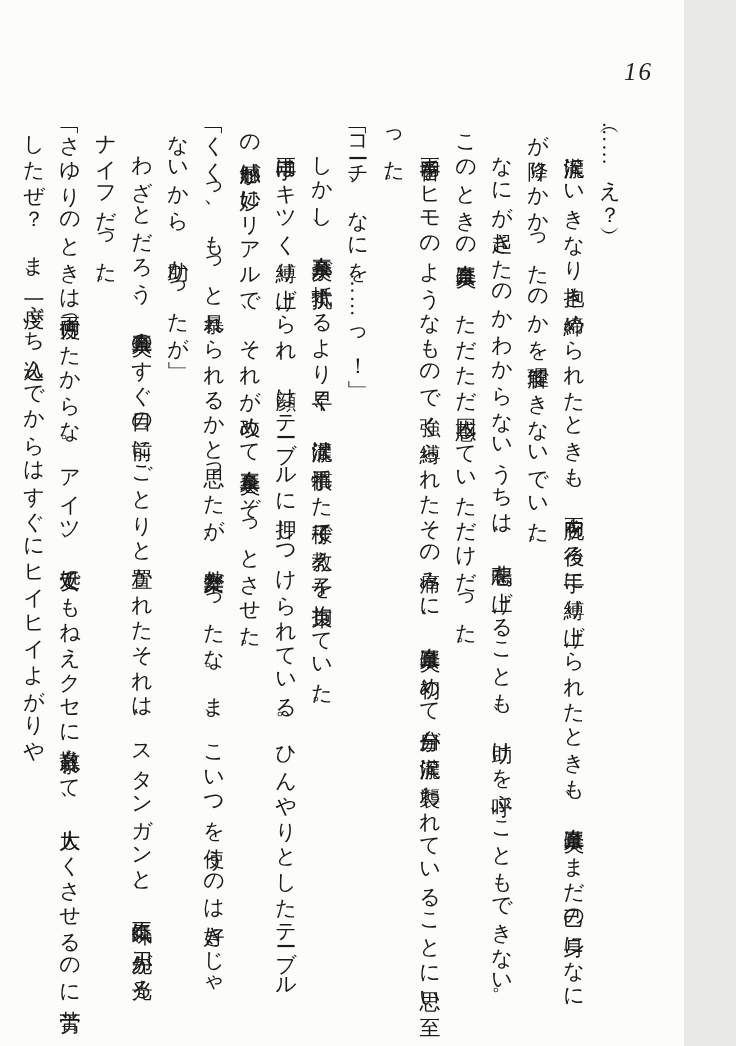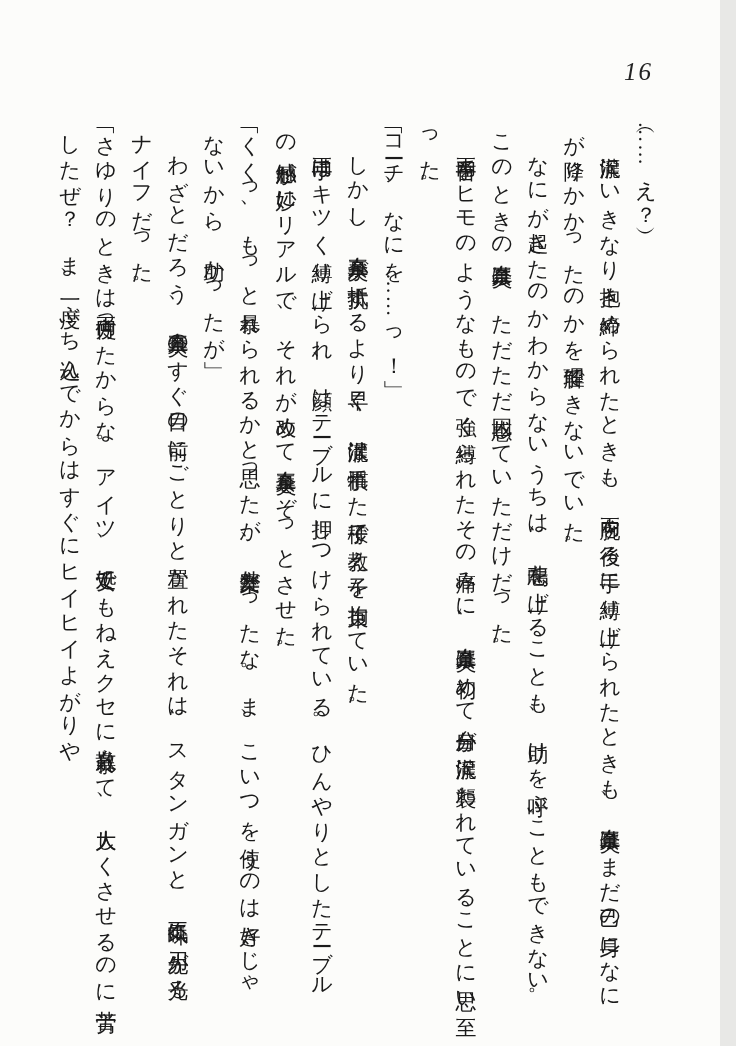--- a/index.html
+++ b/index.html
@@ -7,21 +7,20 @@
     padding: 0;
     background: #e8e8e6;
   }
   .page {
     position: relative;
     width: 684px;
     height: 1046px;
     background: #fcfcfa;
     overflow: hidden;
     font-family: "Liberation Serif", "DejaVu Serif", serif;
-    padding-left: 36px;
   }
   .page-number {
     position: absolute;
     top: 58px;
     left: 624px;
     font-size: 25px;
     font-style: italic;
     color: #222222;
     letter-spacing: 2px;
   }

